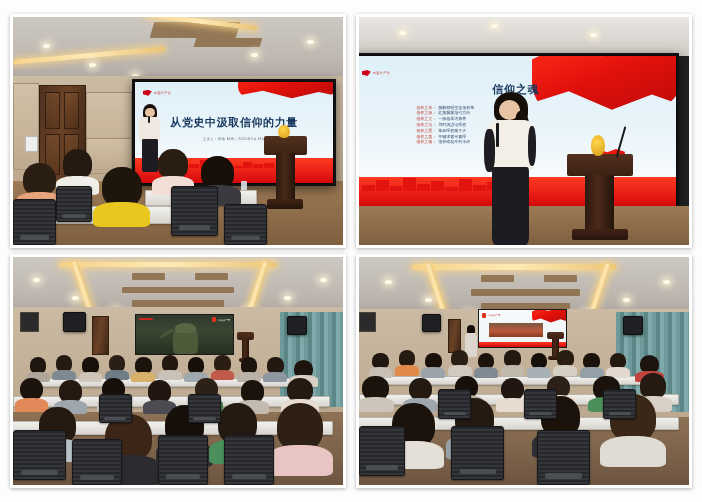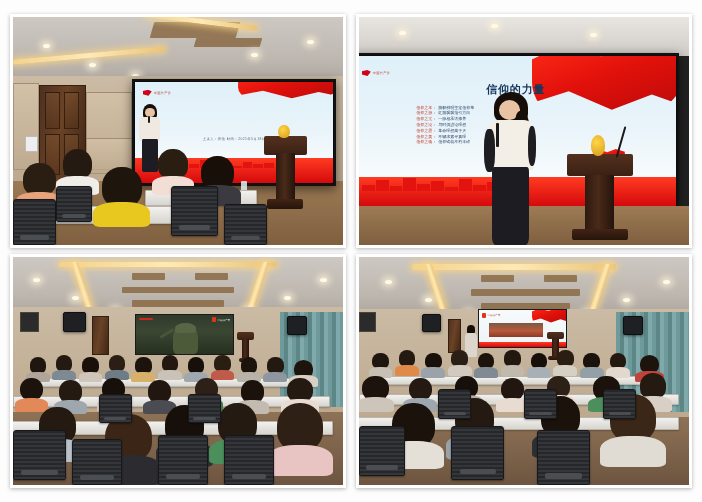--- a/index.html
+++ b/index.html
@@ -149,20 +149,21 @@
 
       <div class="floor" style="height:28%;"></div>
 
       <div class="screen" style="left:36%;top:27%;width:62%;height:47%;">
         <div class="slide">
           <div class="flag" style="right:-4%;top:-10%;width:52%;height:34%;"></div>
           <div class="slide-logo" style="left:4%;top:8%;">
             <span class="logo-mark"></span>
             <span class="logo-text">中国共产党</span>
           </div>
+          <div class="slide-title" style="top:33%;font-size:11px;letter-spacing:.6px;">从党史中汲取信仰的力量</div>
           <div class="slide-sub" style="top:55%;font-size:3.4px;letter-spacing:.4px;">主讲人：陈敏    时间：2021年5月18日</div>
           <div class="skyline" style="height:24%;">
             <div class="sky-bars" style="left:6%;right:30%;bottom:62%;height:30%;">
               <i style="height:40%"></i>
                 <i style="height:70%"></i>
                 <i style="height:30%"></i>
                 <i style="height:90%"></i>
               <i style="height:45%"></i>
                 <i style="height:100%"></i>
                 <i style="height:35%"></i>
@@ -230,21 +231,21 @@
       <div class="downlight" style="left:40%;top:3%;"></div>
       <div class="downlight" style="left:70%;top:7%;"></div>
 
       <div class="screen" style="left:-2%;top:16%;width:99%;height:68%;">
         <div class="slide">
           <div class="flag" style="right:-3%;top:-8%;width:48%;height:56%;"></div>
           <div class="slide-logo" style="left:2%;top:9%;">
             <span class="logo-mark"></span>
             <span class="logo-text">中国共产党</span>
           </div>
-          <div class="slide-title" style="top:17%;font-size:11px;letter-spacing:.8px;">信仰的力量</div>
+          <div class="slide-title" style="top:17%;font-size:11px;letter-spacing:.8px;">信仰之魂</div>
 
           <div class="bullets" style="left:19%;top:33%;font-size:4px;gap:1.6px;">
             <div class="bline">
               <span class="bkey">信仰之本：</span>
               <span class="bval">旗帜鲜明坚定信仰基</span>
             </div>
             <div class="bline">
               <span class="bkey">信仰之源：</span>
               <span class="bval">红旗飘飘指引方向</span>
             </div>

